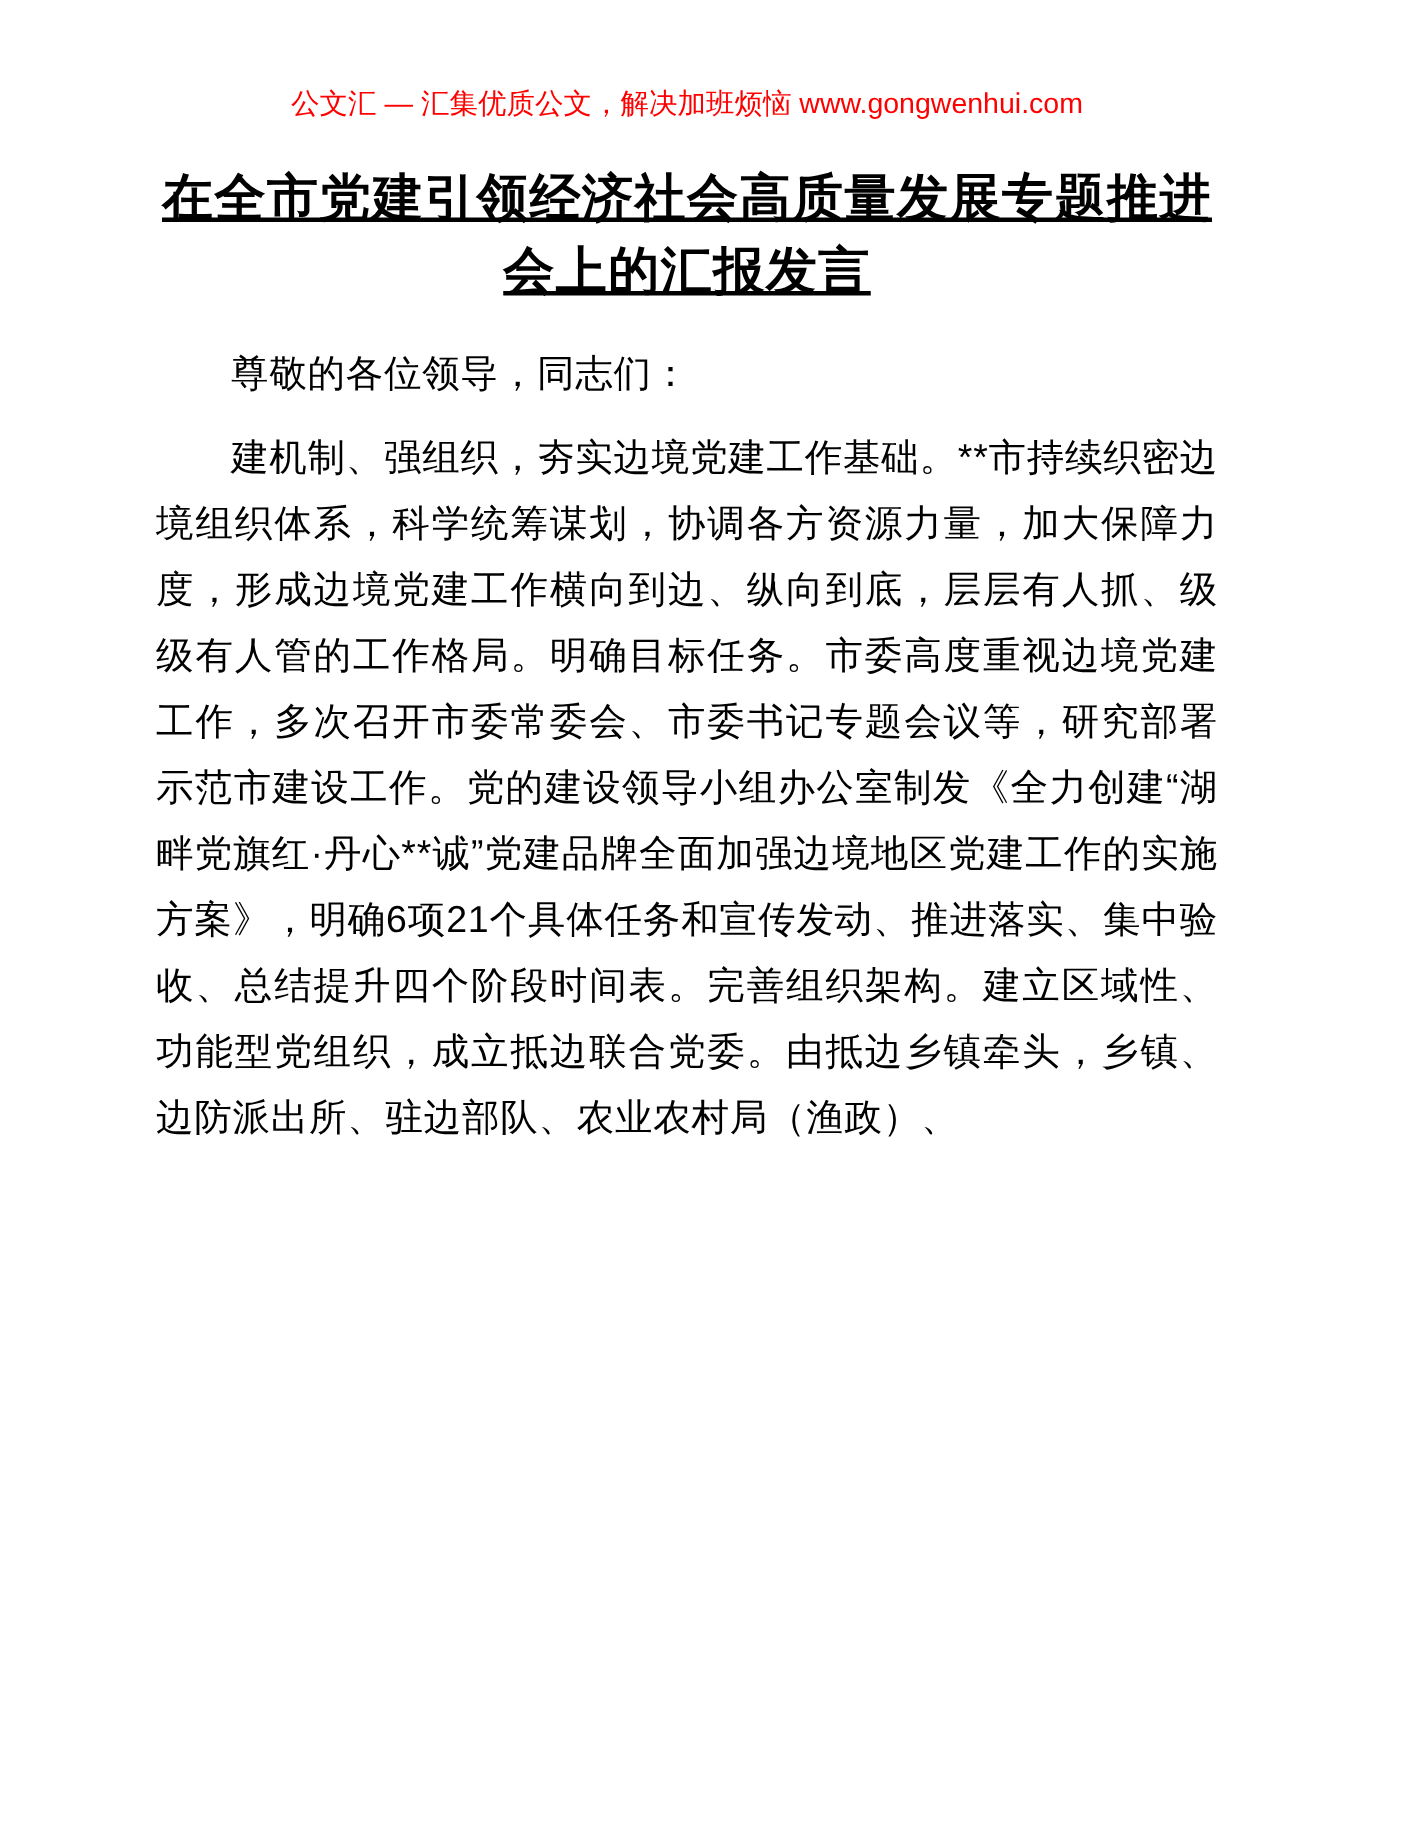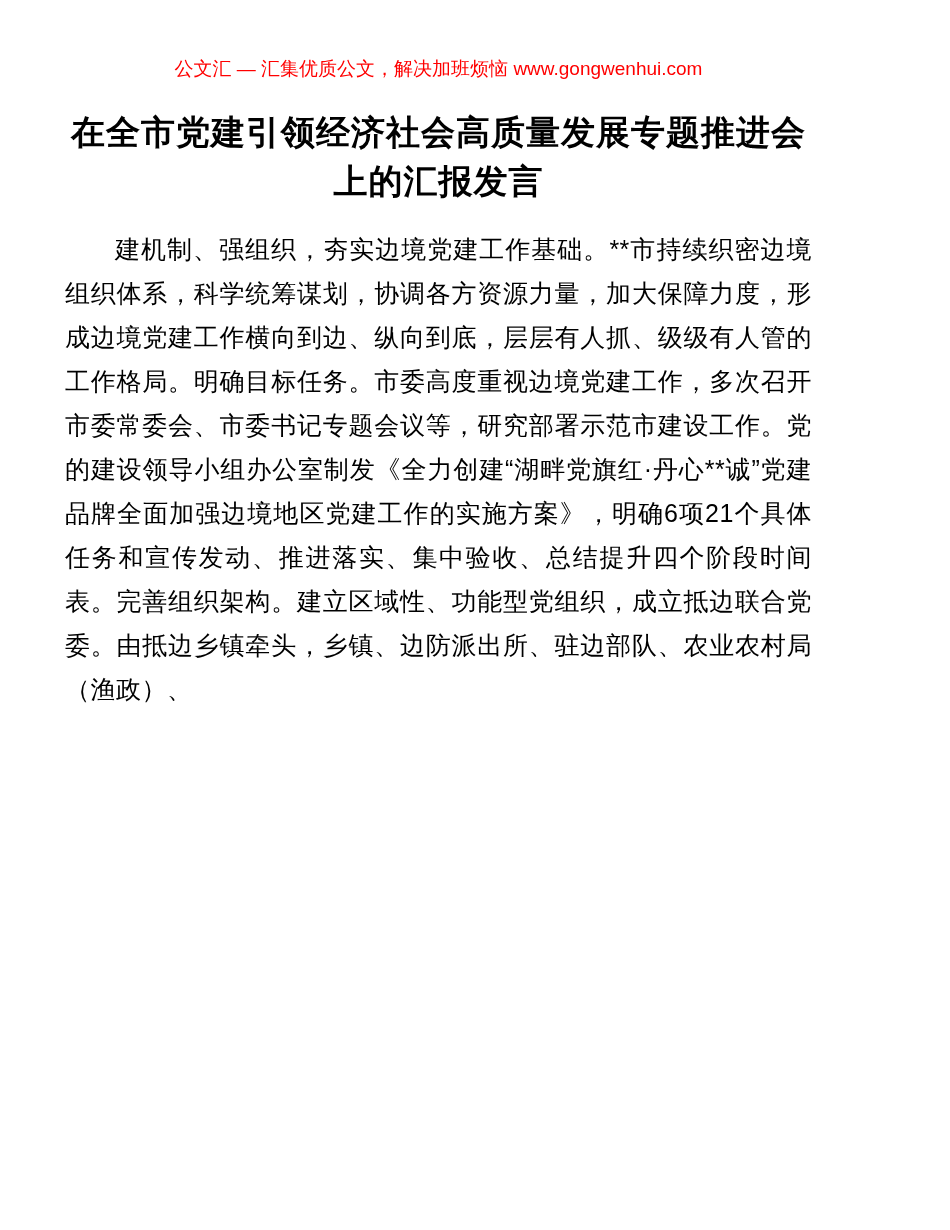--- a/index.html
+++ b/index.html
@@ -10,37 +10,38 @@
     width: 950px;
     min-height: 1230px;
     background: #ffffff;
     font-family: "Liberation Sans", "DejaVu Sans", sans-serif;
     color: #000000;
   }
   .page {
     box-sizing: border-box;
     width: 950px;
     min-height: 1230px;
-    padding: 48px 138px 40px 65px;
+    padding: 48px 138px 40px 104px;
     background: #ffffff;
   }
   .site-banner {
     text-align: center;
     font-size: 19px;
     font-weight: 400;
     margin: 8px 0 26px;
     white-space: nowrap;
   }
   h1.doc-title {
     font-size: 34px;
     font-weight: 700;
     text-align: center;
     line-height: 1.45;
     margin: 0 0 20px;
     letter-spacing: 1px;
+    text-decoration: underline;
   }
   .body-text p {
     font-size: 25px;
     line-height: 44px;
     text-align: justify;
     text-indent: 2em;
     margin: 0 0 12px;
     letter-spacing: 0.5px;
     word-break: break-all;
   }
@@ -48,16 +49,17 @@
 </head>
 <body>
 
 <div class="page">
 
   <div class="site-banner" style="color: rgb(255, 0, 0);">公文汇 — 汇集优质公文，解决加班烦恼 www.gongwenhui.com</div>
 
   <h1 class="doc-title">在全市党建引领经济社会高质量发展专题推进会上的汇报发言</h1>
 
   <div class="body-text">
+    <p>尊敬的各位领导，同志们：</p>
     <p>建机制、强组织，夯实边境党建工作基础。**市持续织密边境组织体系，科学统筹谋划，协调各方资源力量，加大保障力度，形成边境党建工作横向到边、纵向到底，层层有人抓、级级有人管的工作格局。明确目标任务。市委高度重视边境党建工作，多次召开市委常委会、市委书记专题会议等，研究部署示范市建设工作。党的建设领导小组办公室制发《全力创建“湖畔党旗红·丹心**诚”党建品牌全面加强边境地区党建工作的实施方案》，明确6项21个具体任务和宣传发动、推进落实、集中验收、总结提升四个阶段时间表。完善组织架构。建立区域性、功能型党组织，成立抵边联合党委。由抵边乡镇牵头，乡镇、边防派出所、驻边部队、农业农村局（渔政）、</p>
   </div>
 
 </div>
 
 </body></html>

